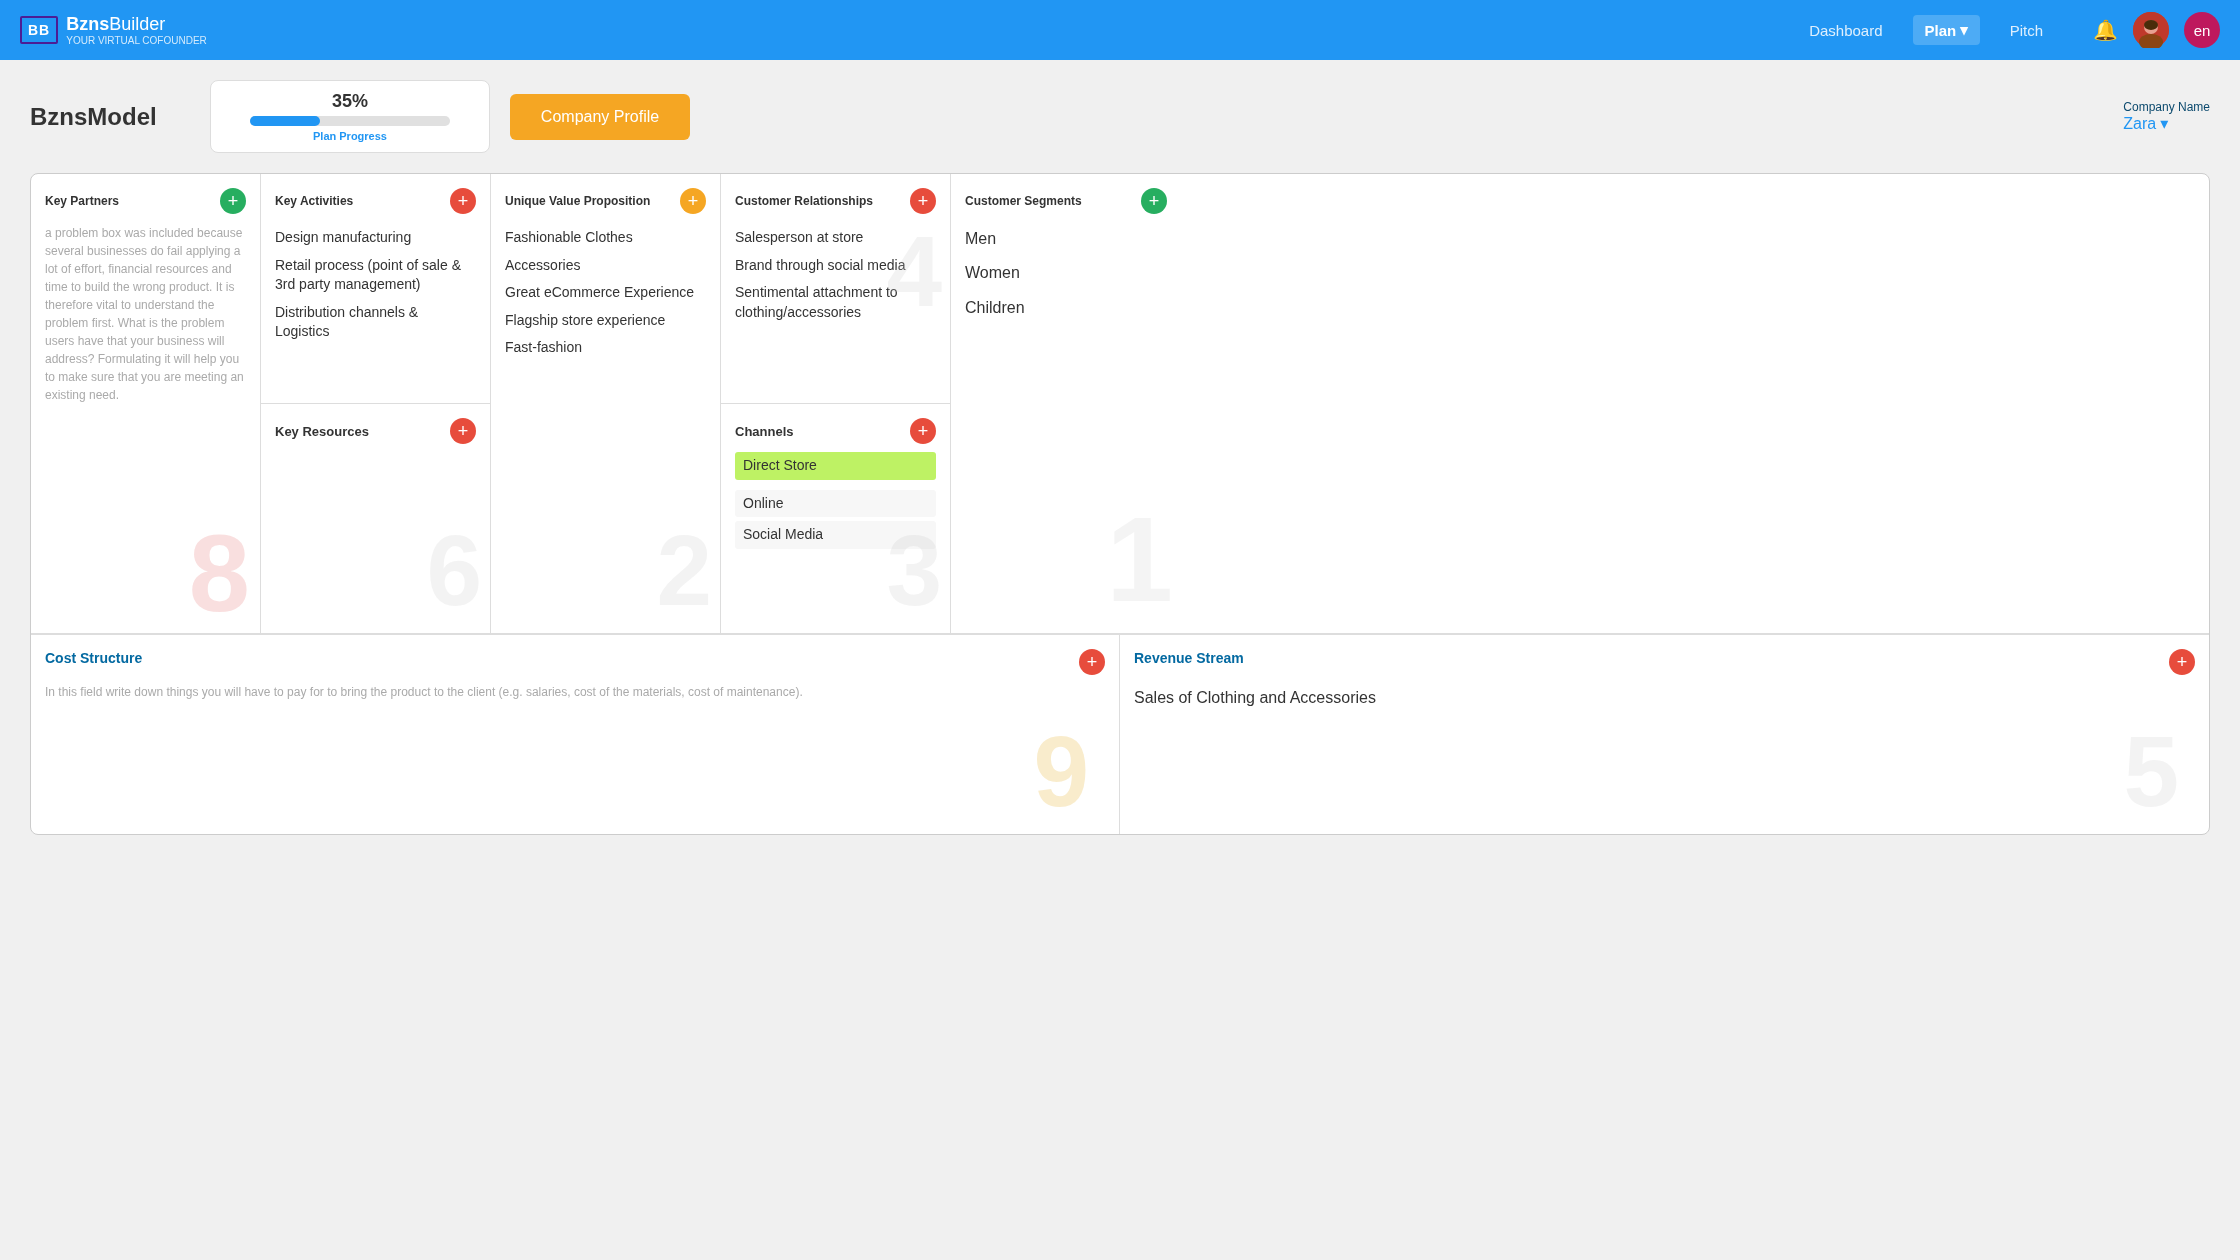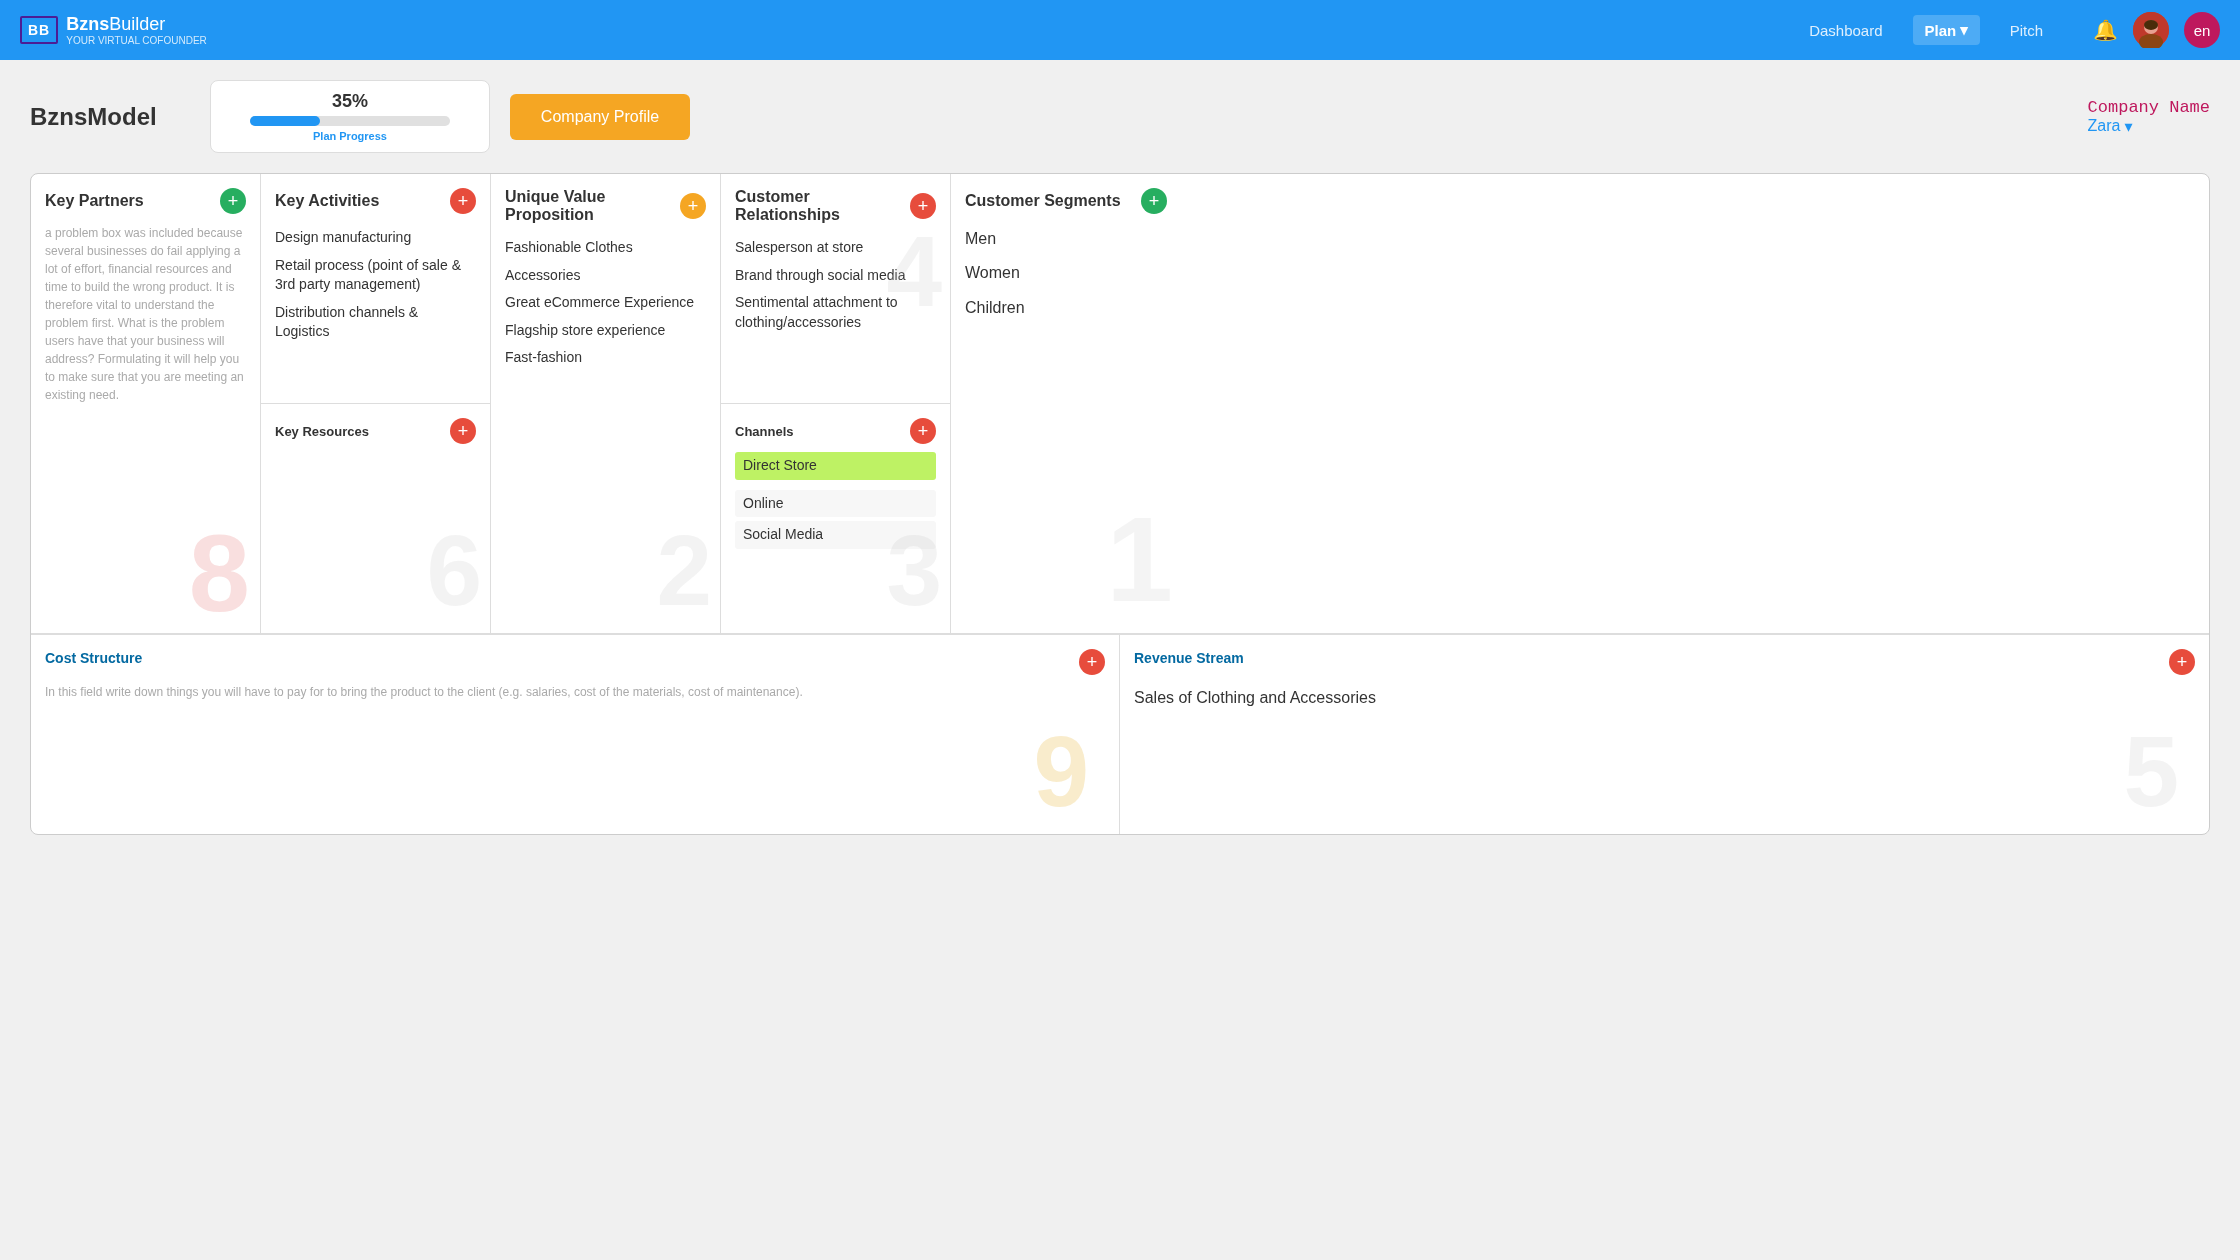--- a/index.html
+++ b/index.html
@@ -130,23 +130,22 @@
       padding: 14px 30px;
       font-size: 16px;
       cursor: pointer;
       min-width: 180px;
     }
     .company-name-area {
       margin-left: auto;
       text-align: right;
     }
     .company-name-label {
-      font-size: 17px;
-      color: #be185d;
-      font-family: Liberation Mono, monospace;
+      font-size: 12px;
+      color: #0c4a6e;
     }
     .company-name-select {
       display: flex;
       align-items: center;
       gap: 4px;
       color: #2196F3;
       font-size: 16px;
       cursor: pointer;
     }
 
@@ -171,21 +170,21 @@
     }
     .canvas-col:last-child { border-right: none; }
     .col-header {
       display: flex;
       align-items: center;
       justify-content: space-between;
       margin-bottom: 10px;
     }
     .col-title {
       font-weight: bold;
-      font-size: 16px;
+      font-size: 12px;
       color: #333;
     }
     .add-btn-green {
       width: 26px; height: 26px; border-radius: 50%;
       background: #27ae60;
       color: white; border: none; font-size: 18px;
       display: flex; align-items: center; justify-content: center;
       cursor: pointer; flex-shrink: 0;
     }
     .add-btn-red {

